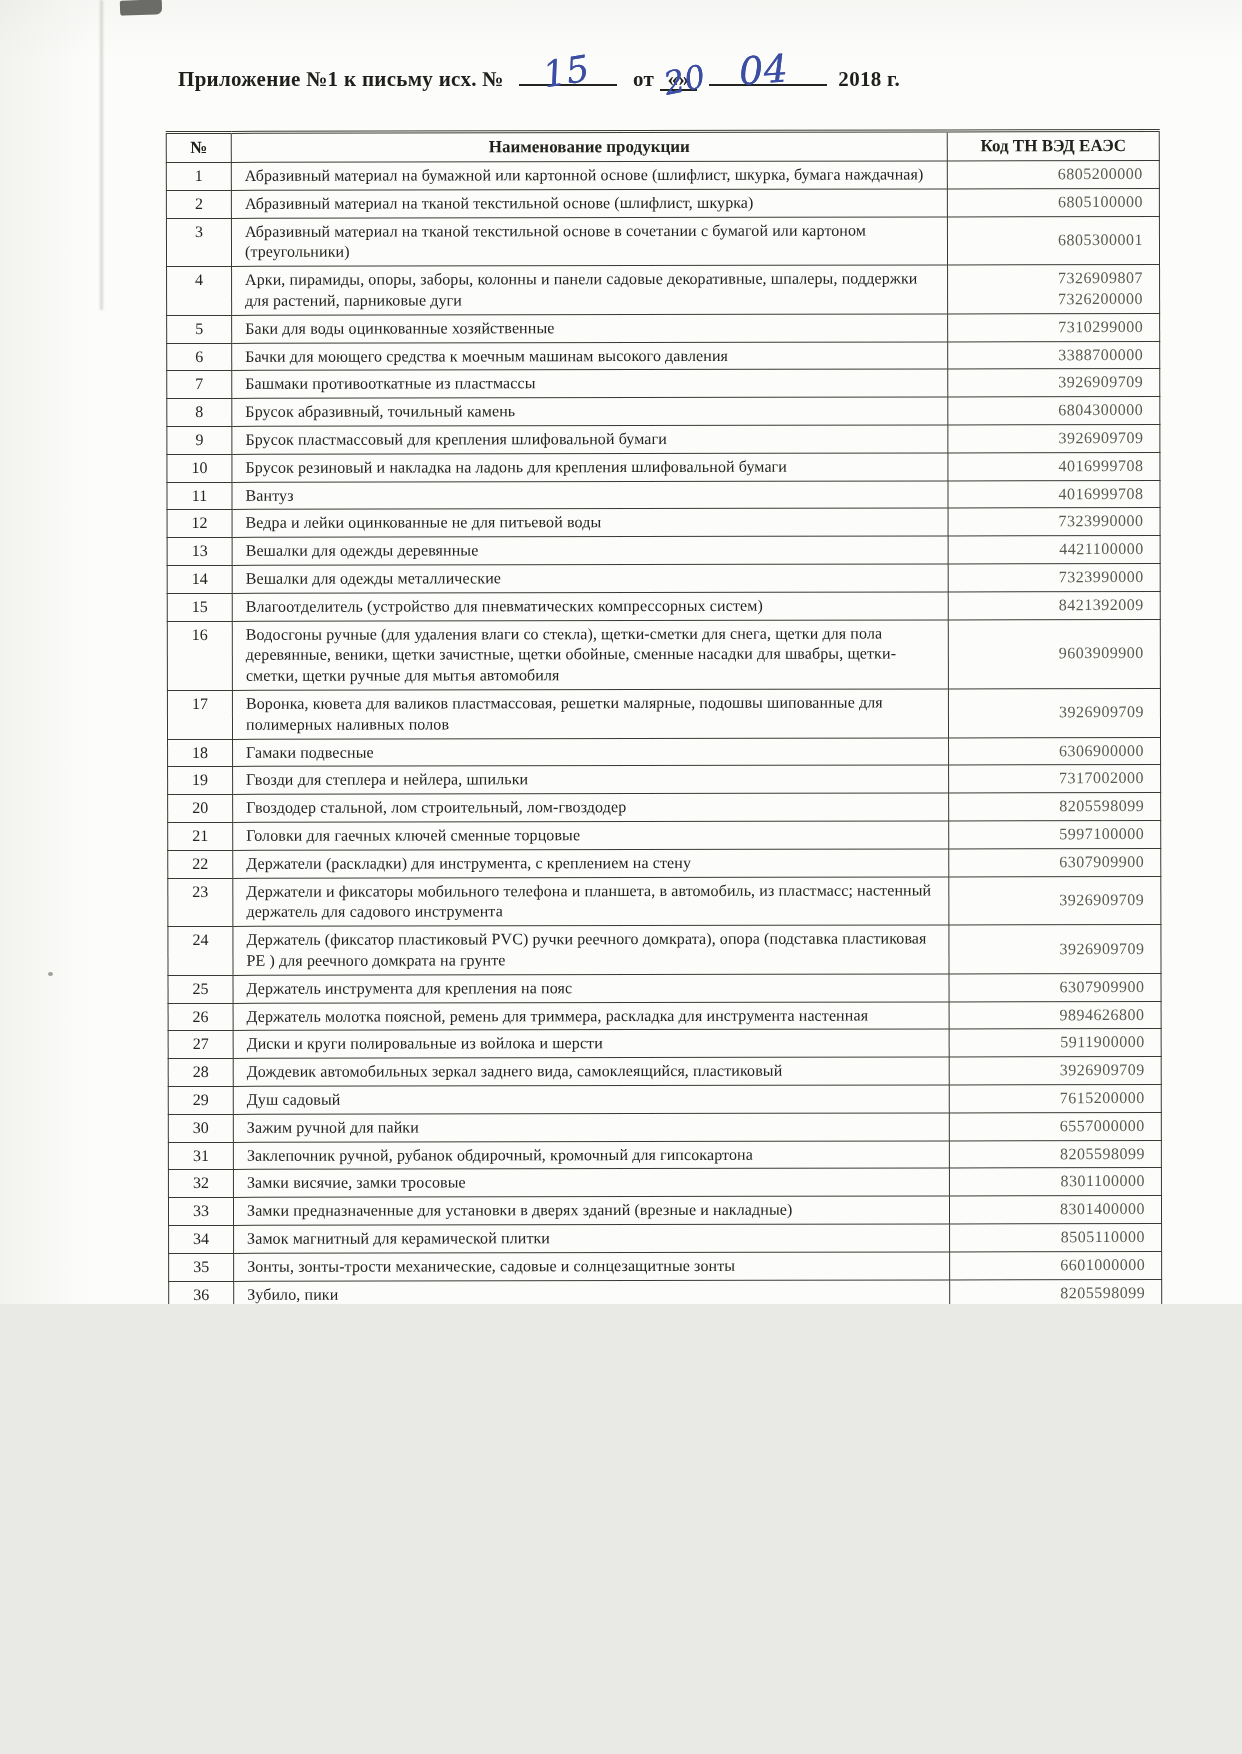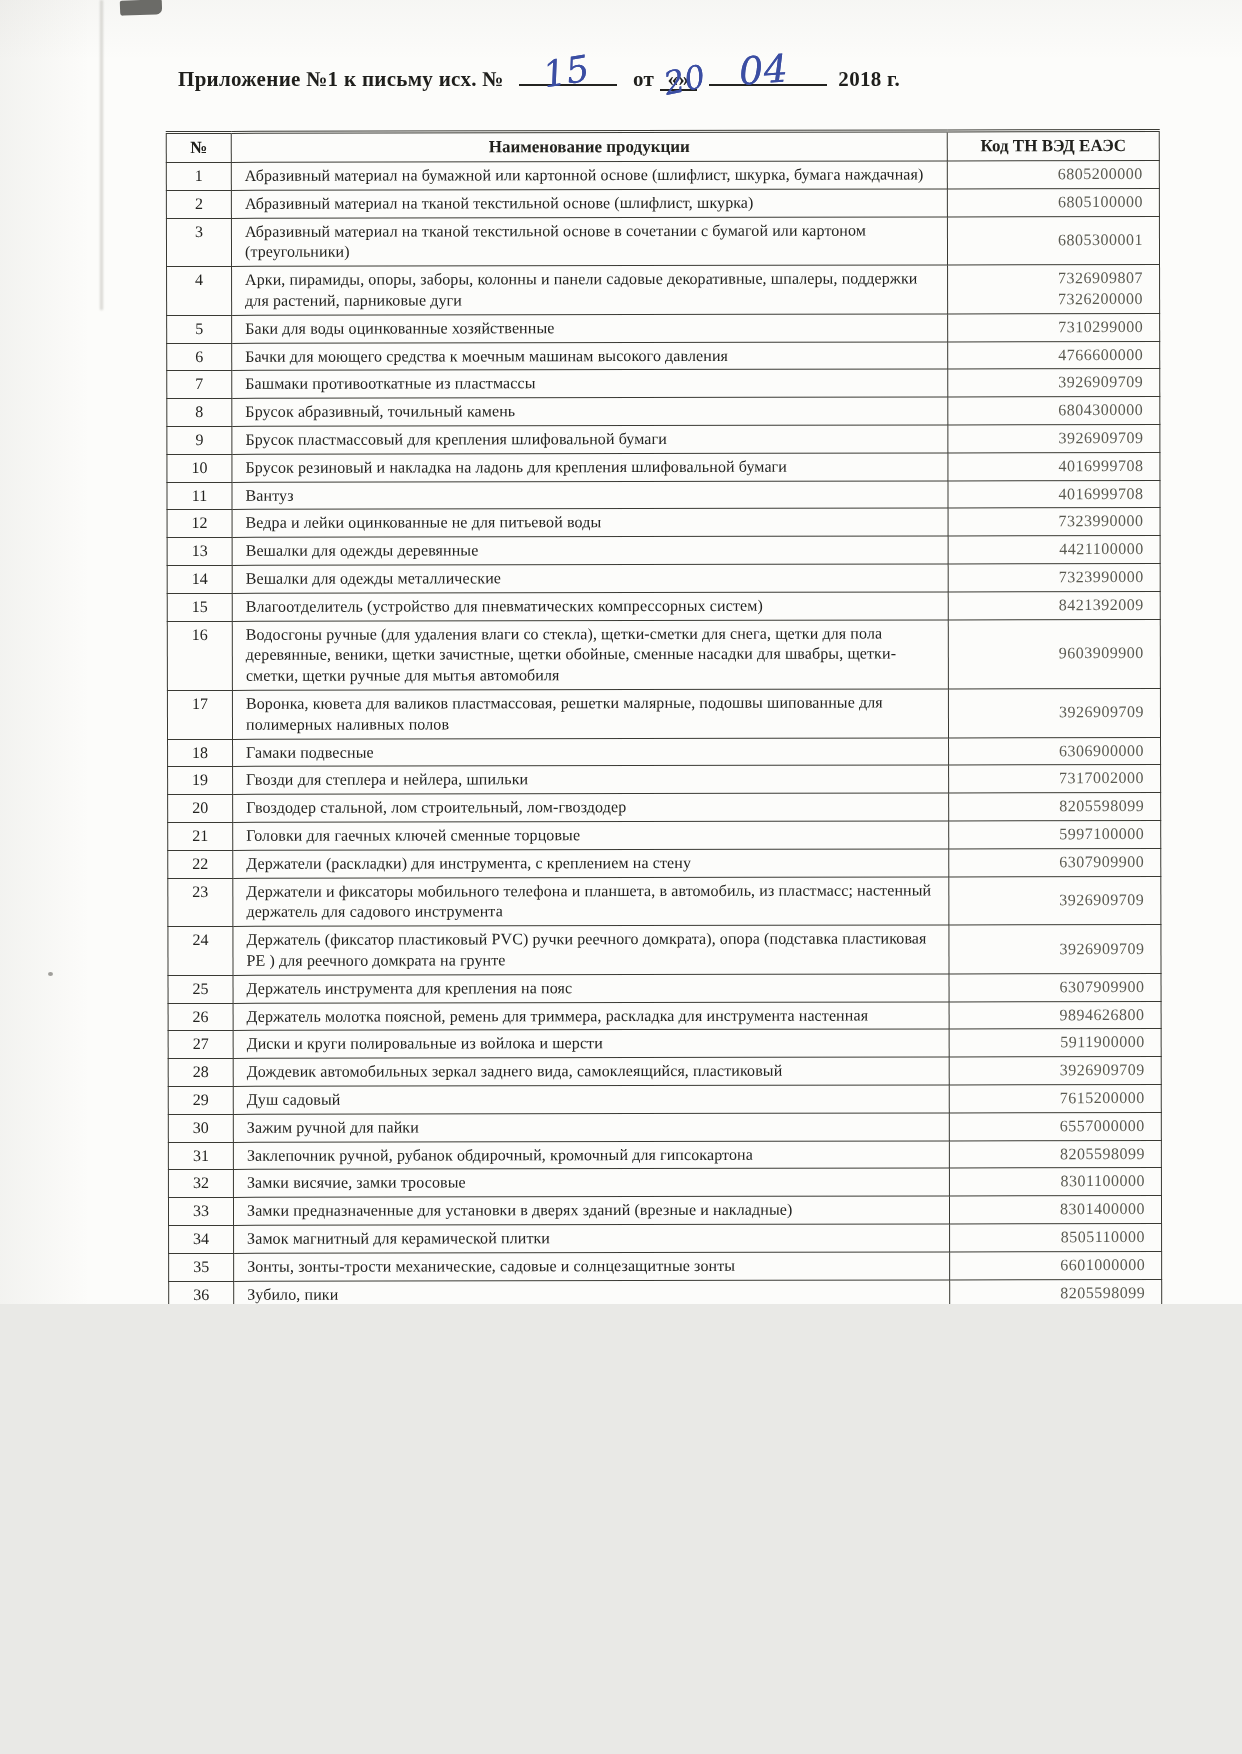--- a/index.html
+++ b/index.html
@@ -127,21 +127,21 @@
             <td class="c-num">5</td>
             <td class="c-name">Баки для воды оцинкованные хозяйственные</td>
             <td class="c-code">
               <div>7310299000</div>
             </td>
           </tr>
           <tr>
             <td class="c-num">6</td>
             <td class="c-name">Бачки для моющего средства к моечным машинам высокого давления</td>
             <td class="c-code">
-              <div>4766600000</div>
+              <div>3388700000</div>
             </td>
           </tr>
           <tr>
             <td class="c-num">7</td>
             <td class="c-name">Башмаки противооткатные из пластмассы</td>
             <td class="c-code">
               <div>3926909709</div>
             </td>
           </tr>
           <tr>

